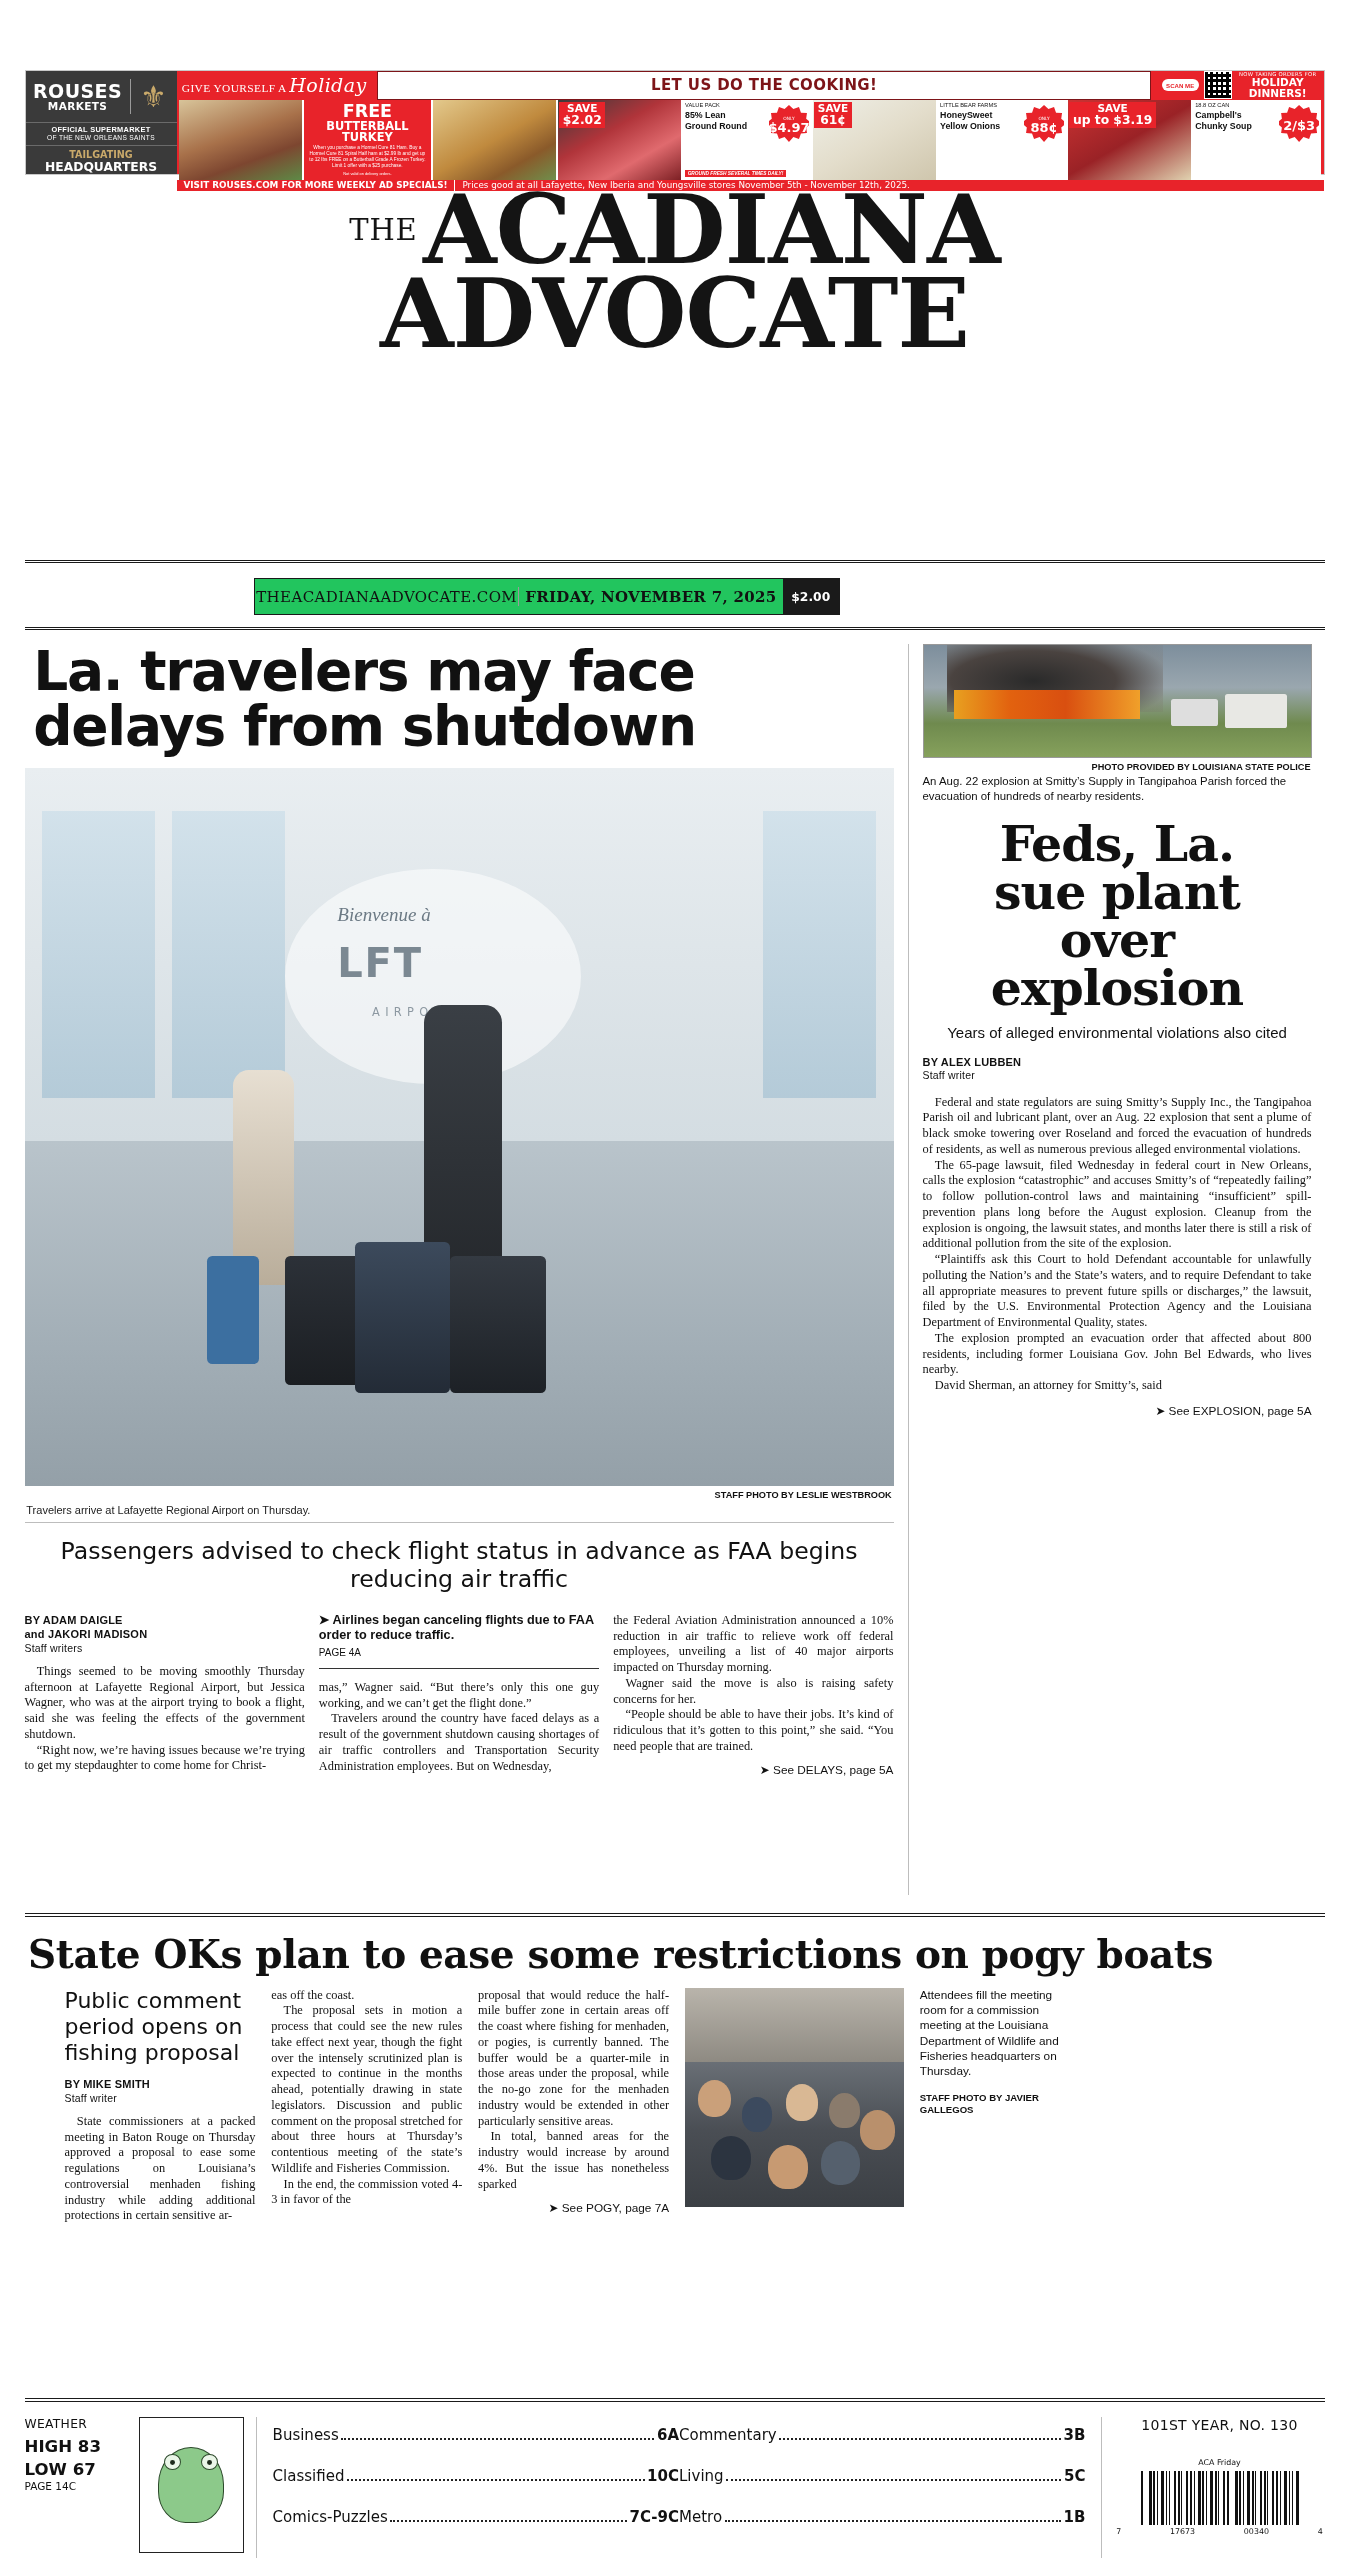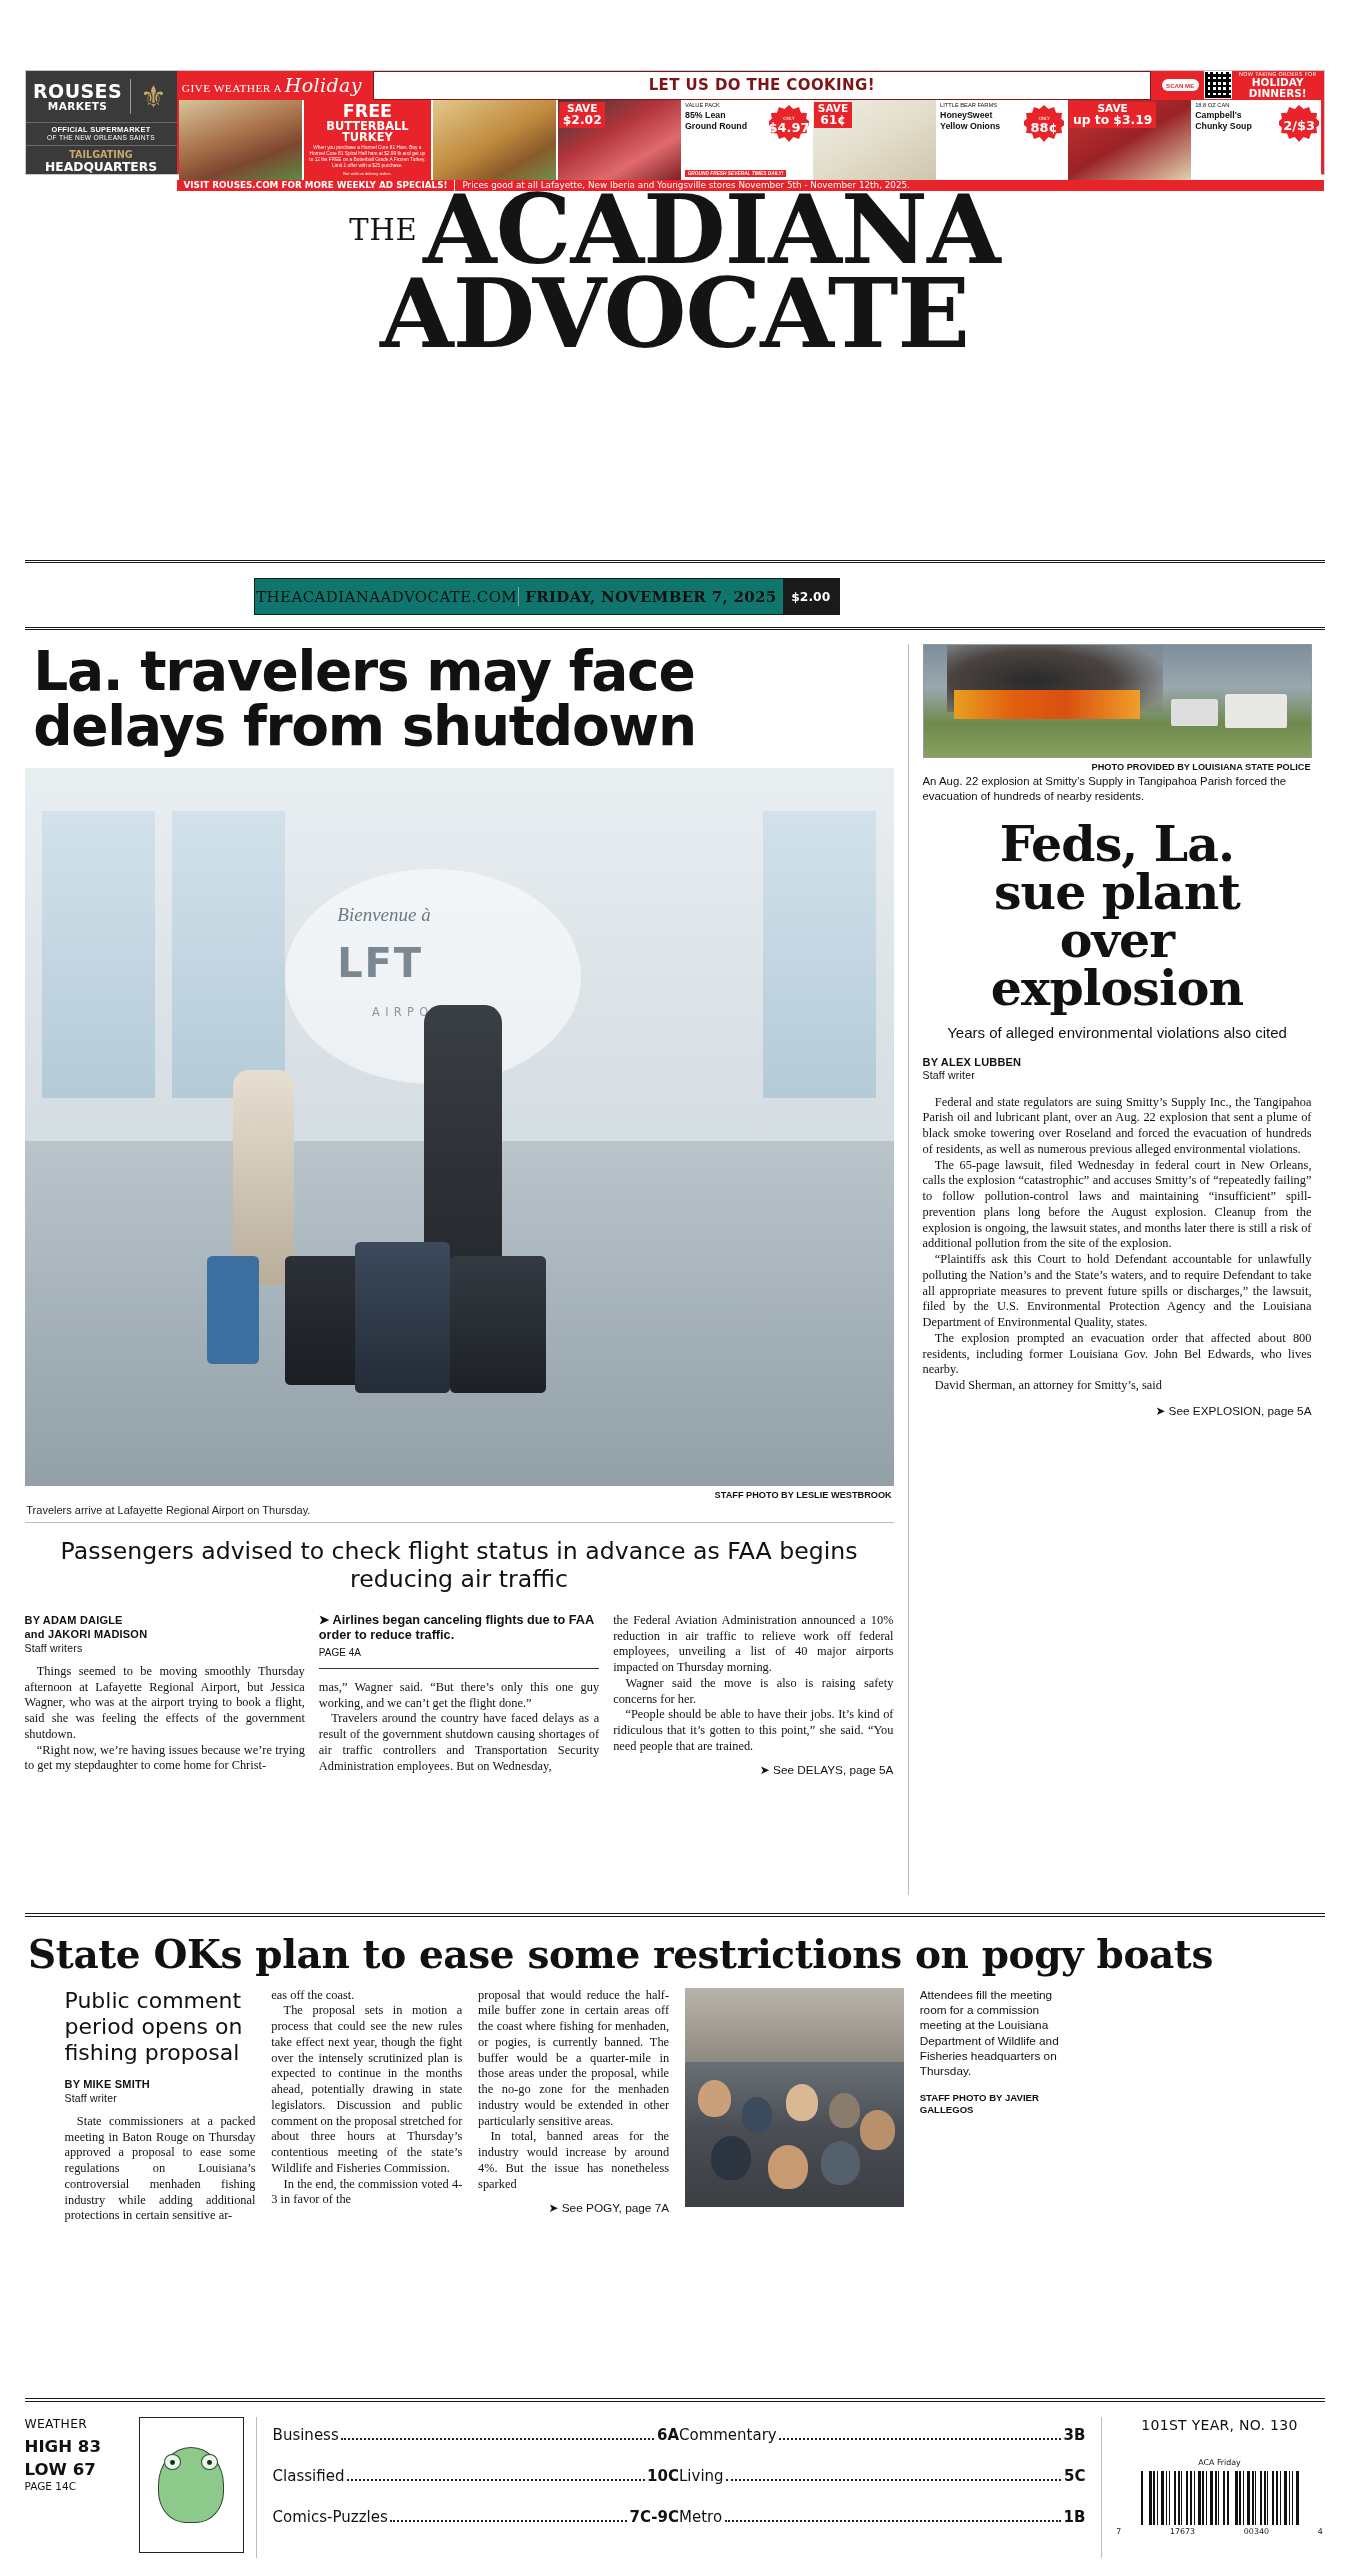--- a/index.html
+++ b/index.html
@@ -69,21 +69,21 @@
   .ad-footer .vd { width:0.9px; height:11.4px; background:#fff; }
   .ad-footer .vp { font-family:"DejaVu Sans", sans-serif; font-size:8.8px; }
 
   
   .masthead { position:absolute; left:0; top:188px; width:1349px; text-align:center;}
   .mh-line { font-family:"DejaVu Serif", serif; font-weight:bold; letter-spacing:-0.9px; line-height:0.88; color:#141414;}
   .mh-the { font-size:29px; letter-spacing:0.9px; font-weight:normal; vertical-align:23px; margin-right:5.3px;}
   .mh-1 { font-size:95px; }
   .mh-2 { font-size:95px; }
   .rule-top { position:absolute; left:24.5px; top:560px; width:1300px; height:2.6px; border-top:1.8px solid #1a1a1a; border-bottom:0.9px solid #1a1a1a;}
-  .dateline { position:absolute; left:254px; top:578px; width:586px; height:37px; border:1.3px solid #1a1a1a; display:flex; align-items:center; background:#0f766e;}
+  .dateline { position:absolute; left:254px; top:578px; width:586px; height:37px; border:1.3px solid #1a1a1a; display:flex; align-items:center; background:#22c55e;}
   .dl-site { flex:1; text-align:center; font-family:"DejaVu Serif", serif; font-size:15px; letter-spacing:0.4px;}
   .dl-sep { width:0.9px; height:19px; background:#9a9a9a;}
   .dl-date { flex:1; text-align:center; font-family:"DejaVu Serif", serif; font-weight:bold; font-size:15px; letter-spacing:0.3px;}
   .dl-price { background:#1a1a1a; color:#fff; font-family:"DejaVu Sans", sans-serif; font-weight:bold; font-size:12.3px; padding:7.9px 8.8px; height:100%; display:flex; align-items:center;}
   .rule-bot { position:absolute; left:24.5px; top:627px; width:1300px; height:2.6px; border-top:1.8px solid #1a1a1a; border-bottom:0.9px solid #1a1a1a;}
 
   
   .main { position:absolute; left:24.5px; top:644px; width:1300px; height:1251px; display:flex; }
   .col-left { width:884px; padding-right:14px; border-right:0.9px solid #bdbdbd; }
   .col-right { width:403px; padding-left:14px; }
@@ -192,21 +192,21 @@
       </div>
       <div class="ad-tail">
         <div class="t1">TAILGATING</div>
         <div class="t2">HEADQUARTERS</div>
       </div>
     </div>
 
     <div class="ad-red">
       <div class="ad-red-top">
         <div class="give">
-          <span>GIVE WEATHER A</span>
+          <span>GIVE YOURSELF A</span>
           <span class="hol">Holiday</span>
         </div>
         <div class="cookbox">
           <span>LET US DO THE COOKING!</span>
         </div>
         <div class="scanme">
           <span>SCAN ME</span>
         </div>
         <div class="qr"></div>
         <div class="hdin">

